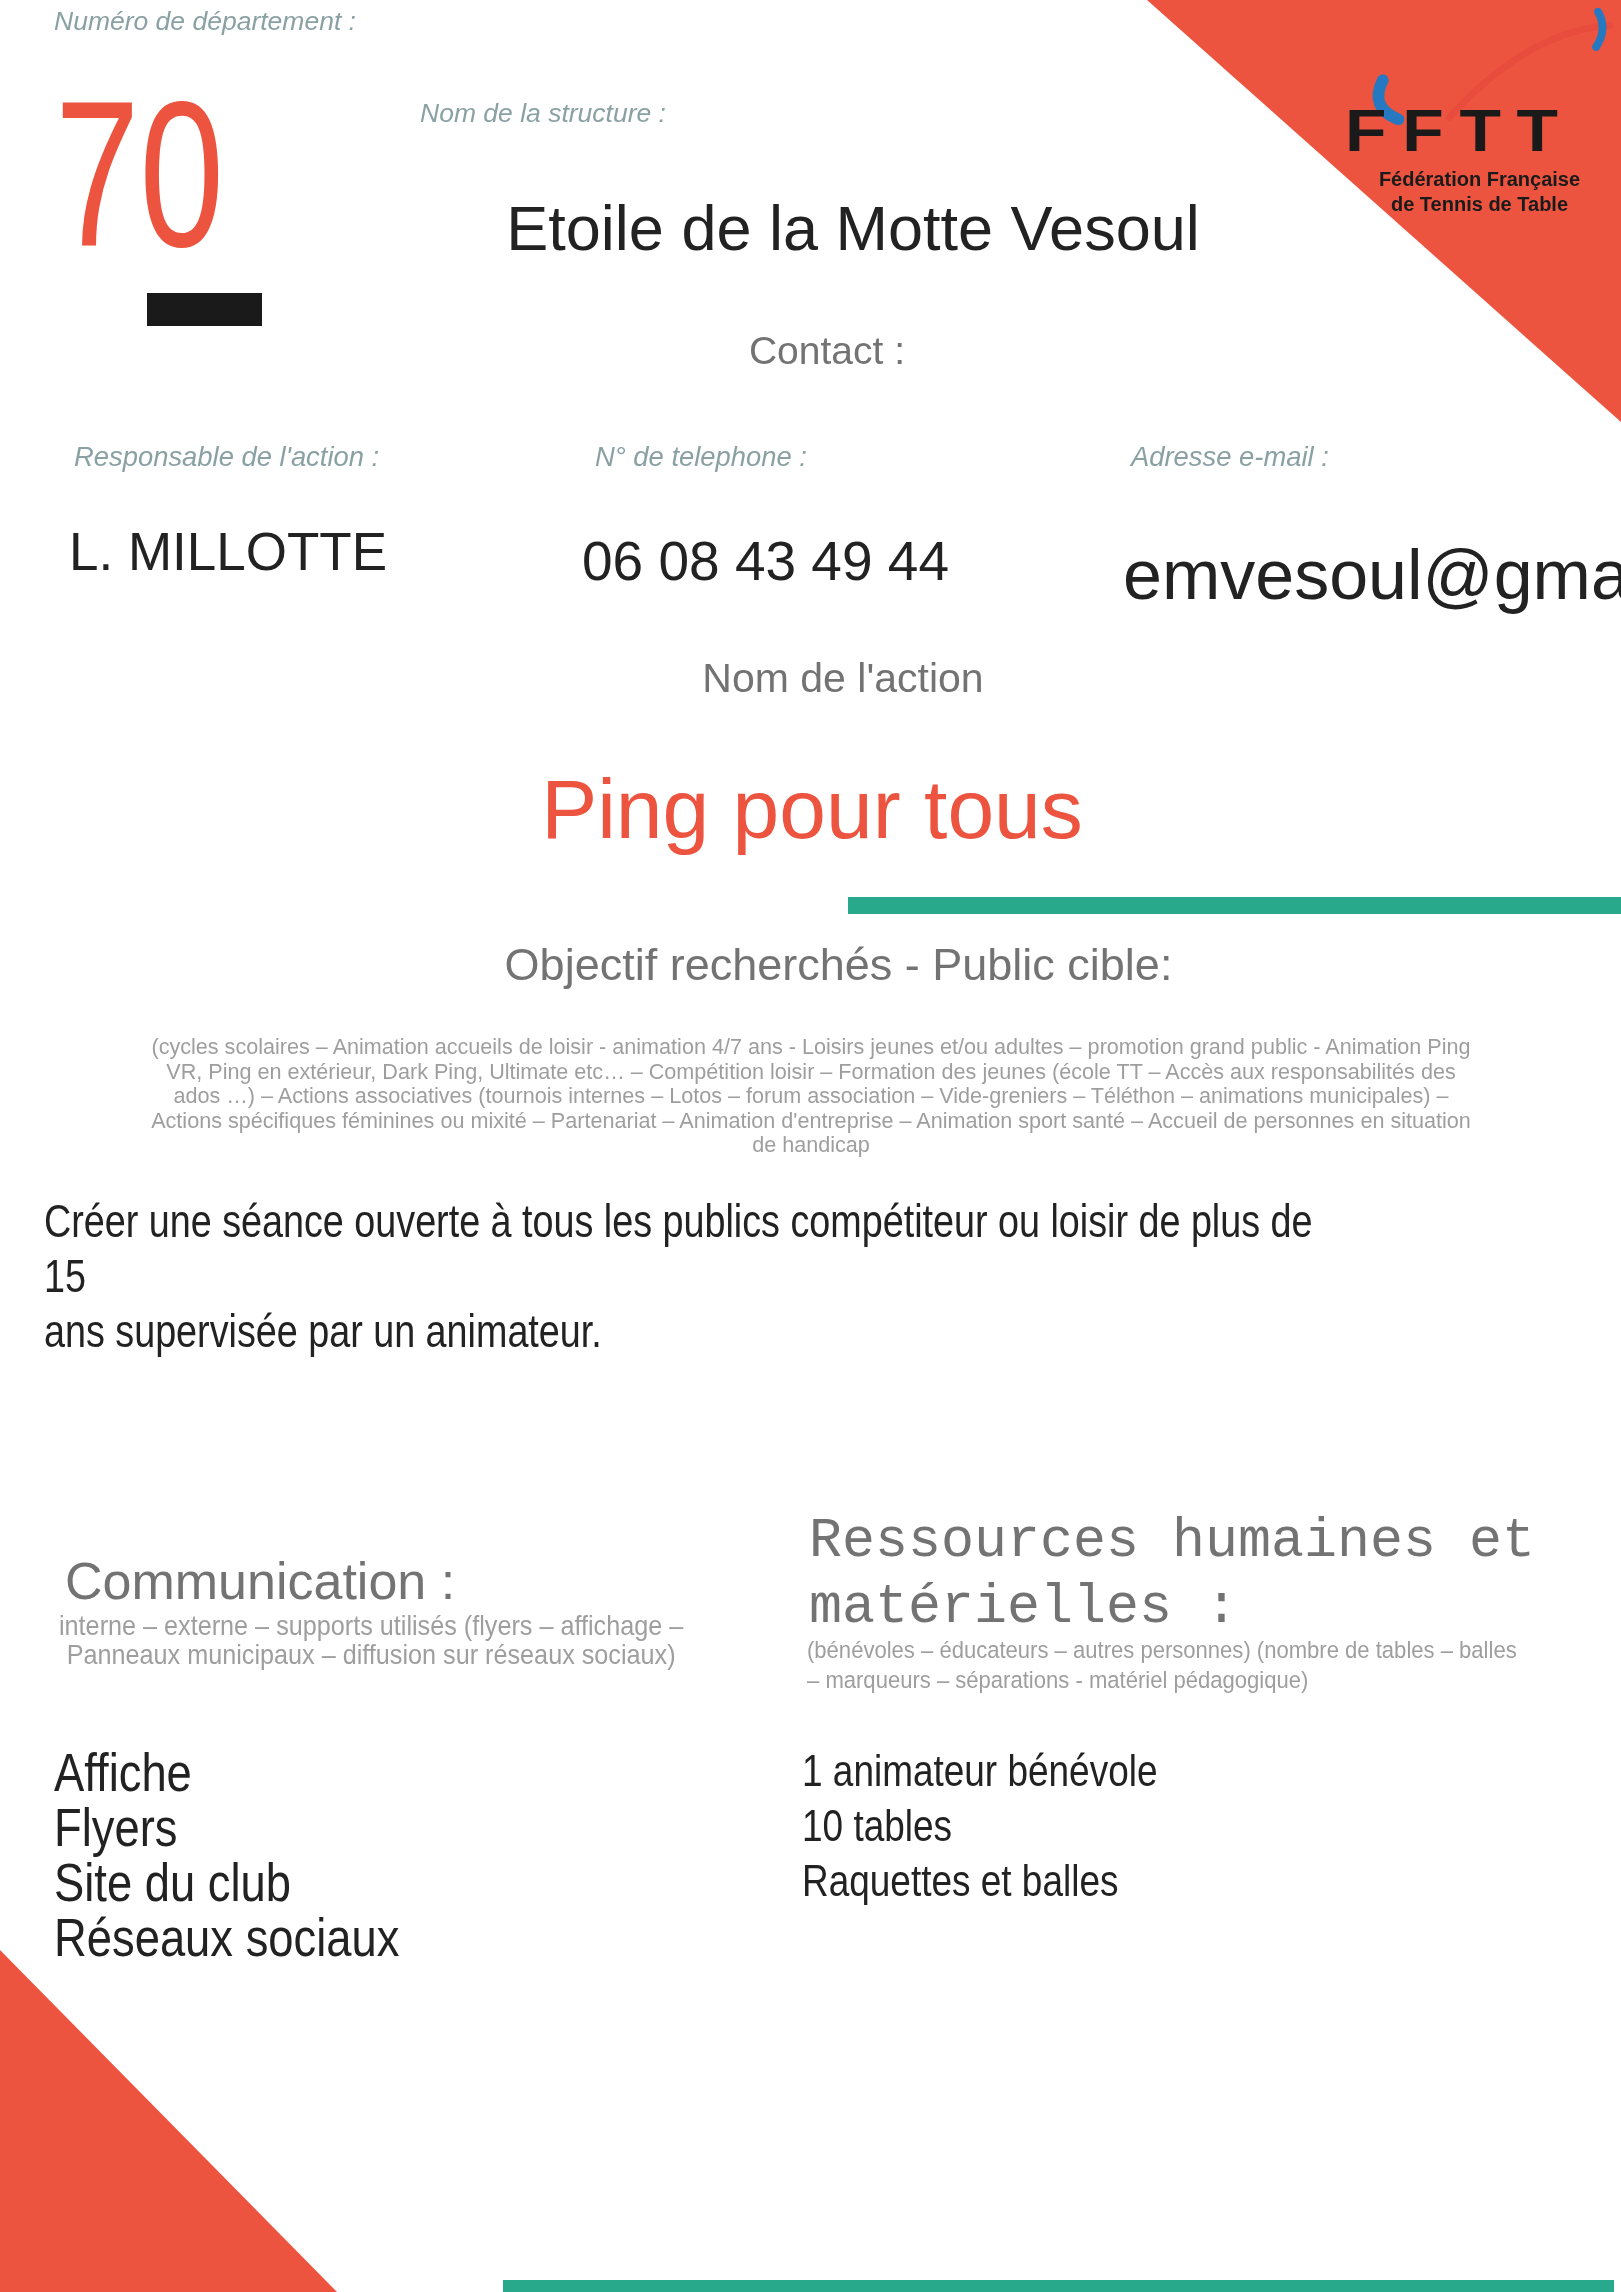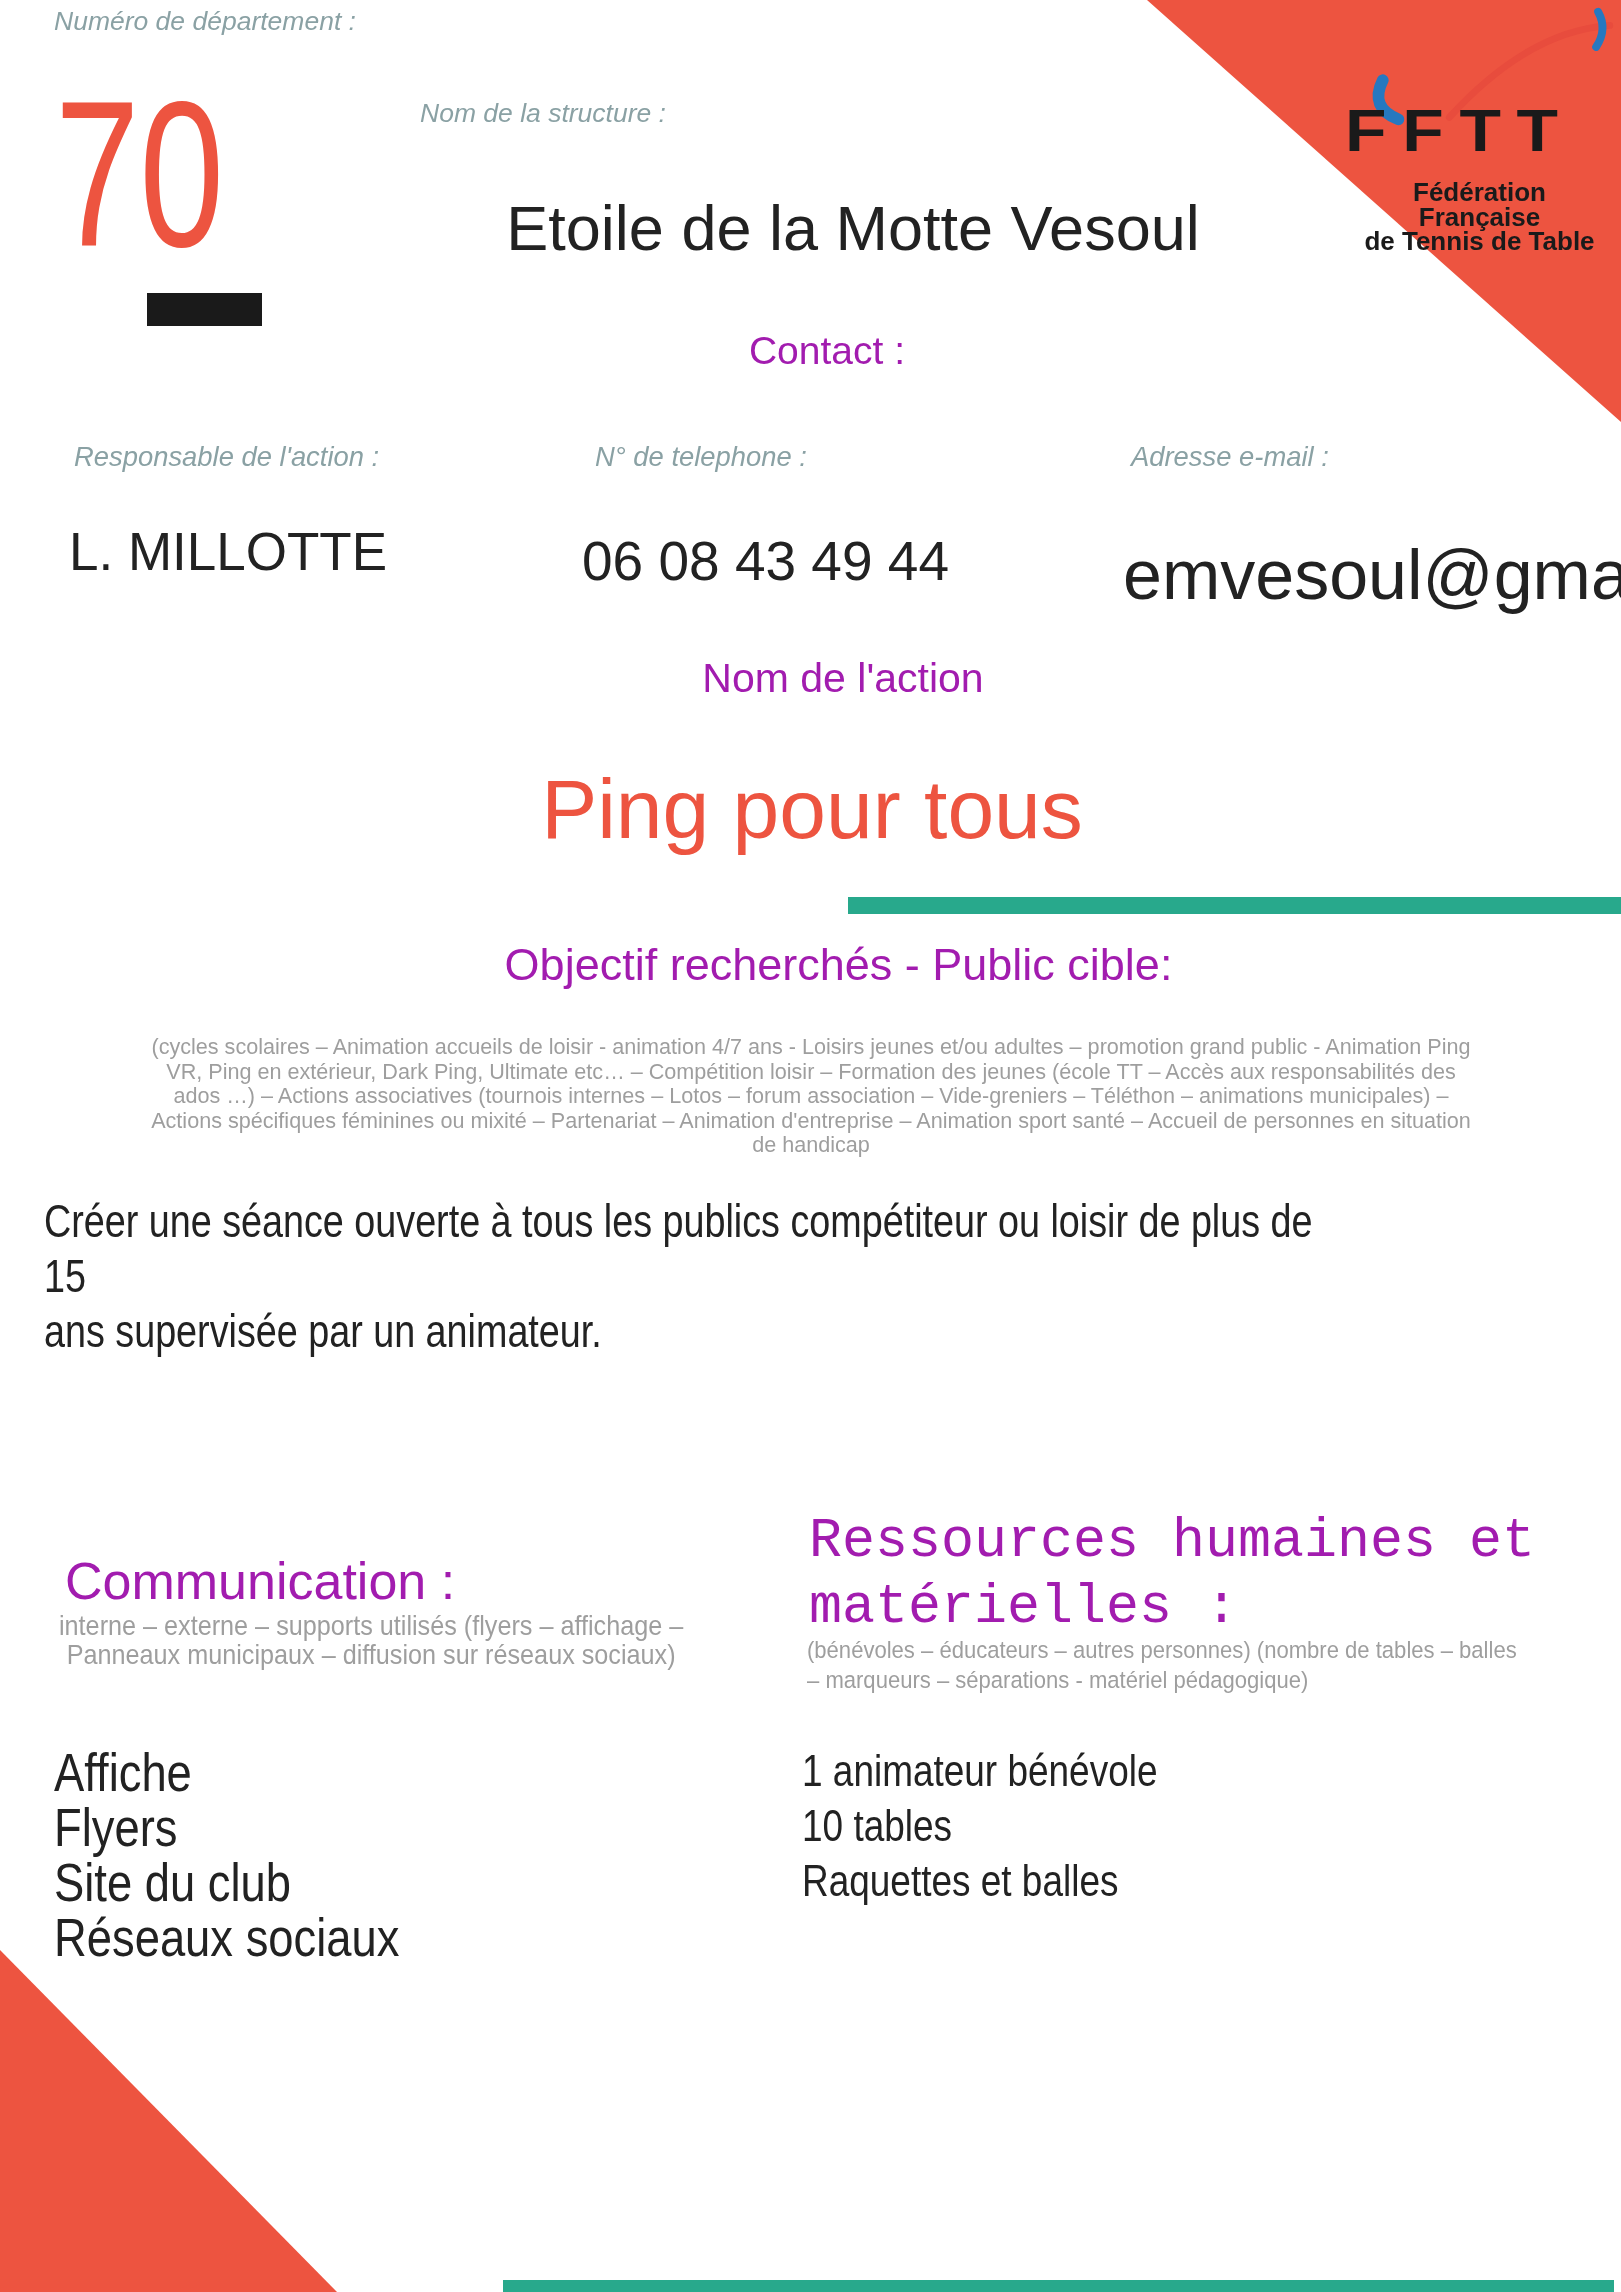--- a/index.html
+++ b/index.html
@@ -6,21 +6,21 @@
   #page{
     position:relative;
     width:1621px;height:2293px;
     background:#ffffff;
     overflow:hidden;
     font-family:"Liberation Sans", sans-serif;
     color:#222222;
   }
   .abs{position:absolute;}
   .label{font-style:italic;color:#8AA1A4;}
-  .teal{color:#a21caf;}
+  .teal{color:#737373;}
   .gray{color:#9E9E9E;}
   .red{color:#ED5440;}
   .prelines{white-space:pre-line;}
   .cond82{transform:scaleX(0.82);transform-origin:0 0;display:inline-block;}
   .cond84{transform:scaleX(0.84);transform-origin:0 0;display:inline-block;}
   .cond90{transform:scaleX(0.90);transform-origin:0 0;display:inline-block;}
 
   
   .dept-label{left:54px;top:5.9px;font-size:26.5px;}
   .dept-num{left:55px;top:76px;font-size:208px;line-height:196px;transform:scaleX(0.73);transform-origin:0 0;}
@@ -60,21 +60,21 @@
   
   .tri-tr{left:1147px;top:0;width:474px;height:422px;background:#ED5440;
           clip-path:polygon(0 0,100% 0,100% 100%);}
   .tri-bl{left:0;top:1950px;width:337px;height:342px;background:#ED5440;
           clip-path:polygon(0 0,0 100%,100% 100%);}
   .bottom-bar{left:503px;top:2280px;width:1111px;height:12.7px;background:#28A98C;}
 
   
   .fftt-acronym{left:1345px;top:102px;font-size:59px;font-weight:bold;color:#1a1a1a;
                 letter-spacing:13.7px;transform:scaleX(1.15);transform-origin:0 0;line-height:59px;}
-  .fftt-subtitle{left:1351px;top:180px;width:257px;text-align:center;font-size:26px;
+  .fftt-subtitle{left:1351px;top:167px;width:257px;text-align:center;font-size:20px;
                  font-weight:bold;color:#1a1a1a;line-height:24.5px;}
   .logo-svg{left:1353px;top:0;width:269px;height:137px;}
 </style>
 </head>
 <body>
 
 <div id="page">
 
   <div class="abs tri-tr"></div>
   <div class="abs tri-bl"></div>

